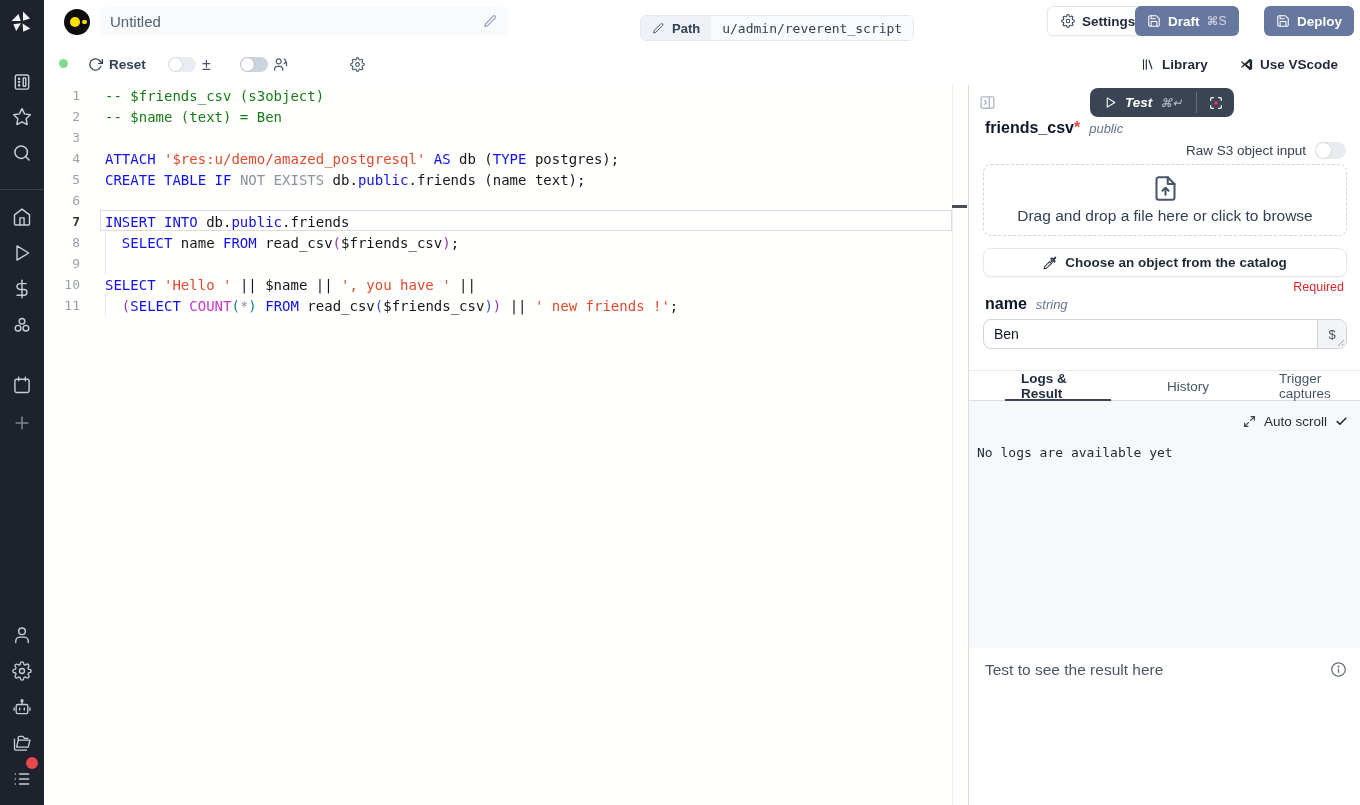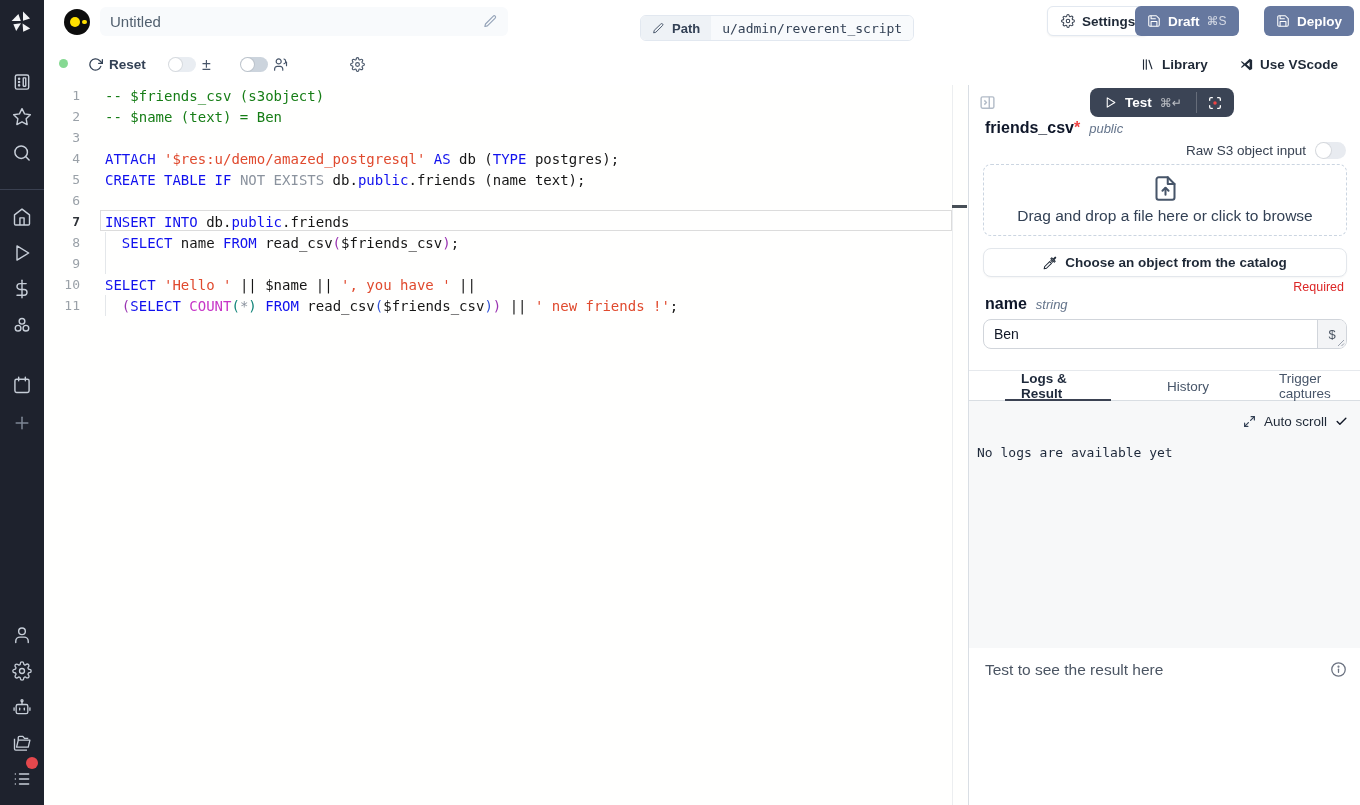--- a/index.html
+++ b/index.html
@@ -56,21 +56,21 @@
   .cur-line { position:absolute; left:56px; top:125px; width:852px; height:21px; border:1px solid #dcdcdc; }
   .indent-guide { position:absolute; left:61px; width:1px; background:#e4e7ea; }
   .ruler-line { position:absolute; left:908px; top:0; bottom:0; width:1px; background:#eceef0; }
   .ruler-marker { position:absolute; left:908px; top:120px; width:15px; height:3px; background:#474f57; }
 
   
   .panel { position:absolute; left:968px; top:85px; width:392px; height:720px; background:#fff; border-left:1px solid #d9dee4; }
   .collapse-icon { position:absolute; left:10px; top:9px; width:17px; height:17px; color:#b3bcc8; cursor:pointer; }
   .collapse-icon svg { width:100%; height:100%; }
   .test-group { position:absolute; left:121px; top:3px; height:29px; background:#3b4455; border-radius:8px; display:flex; align-items:stretch; color:#fff; cursor:pointer; }
-  .test-main { display:flex; align-items:center; gap:8px; padding:0 14px; }
+  .test-main { display:flex; align-items:center; gap:8px; padding:0 14px;font-style:italic; }
   .test-main svg { width:13px; height:13px; }
   .test-label { font-size:13.5px; font-weight:700; }
   .test-kbd { font-size:12px; color:rgba(255,255,255,.65); }
   .test-sep { width:1px; background:rgba(255,255,255,.22); margin:4px 0; }
   .capture-btn { display:flex; align-items:center; justify-content:center; width:37px; }
   .capture-btn svg { width:16px; height:16px; }
 
   .arg-head { position:absolute; left:16px; display:flex; align-items:baseline; gap:9px; }
   .arg-name { font-size:16px; font-weight:700; color:#0f172a; }
   .arg-req { color:#ef4444; }

